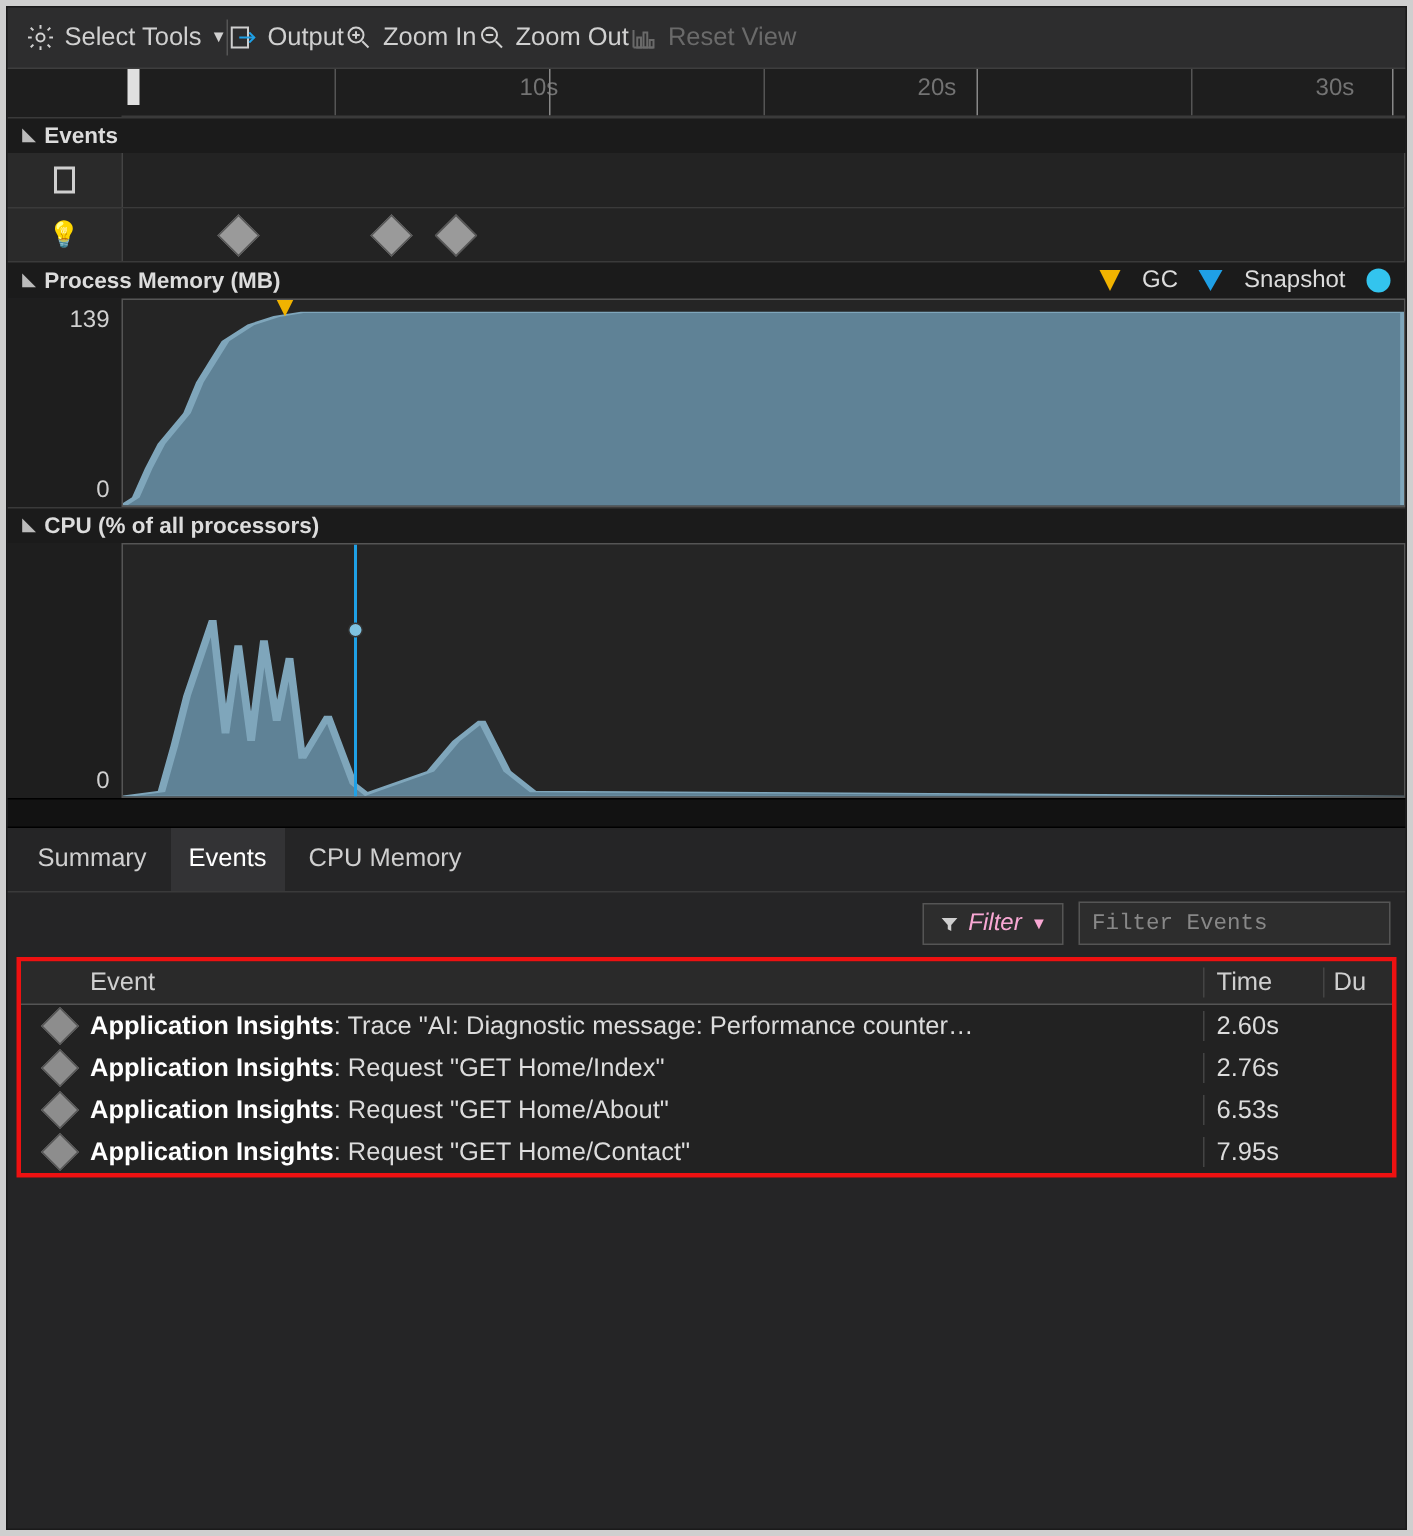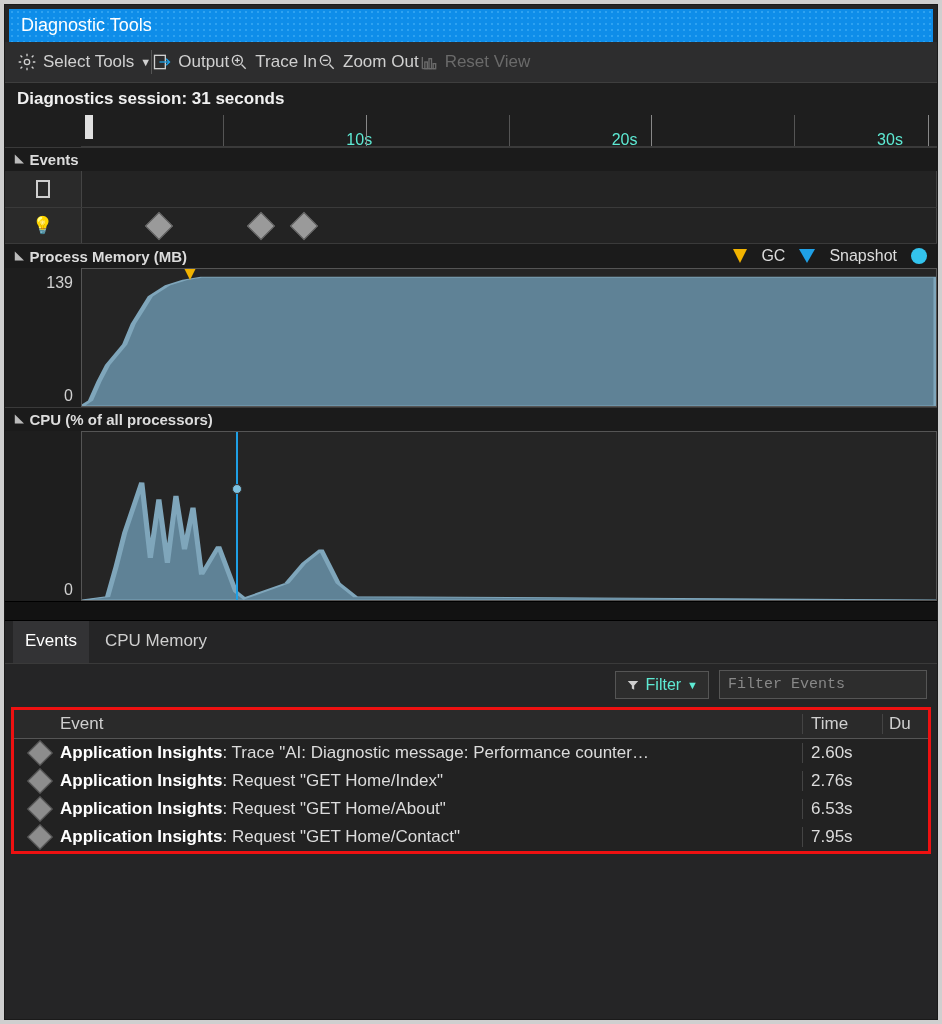--- a/index.html
+++ b/index.html
@@ -77,22 +77,22 @@
   .ruler .tick {
     position: absolute;
     top: 0;
     bottom: 0;
     width: 1px;
     background: #555;
   }
   .ruler .tick.major { background:#888; }
   .ruler .lbl {
     position: absolute;
-    top: 16px;
-    color: #5eead4;
+    top: 4px;
+    color: #737373;
     font-size: 16px;
   }
 
   .section-head {
     display: flex;
     align-items: center;
     justify-content: space-between;
     background: #1b1b1b;
     padding: 3px 10px;
     font-weight: 600;
@@ -184,22 +184,22 @@
     padding:10px 12px; color:#cfcfcf; cursor:pointer; border-bottom:2px solid transparent;
   }
   .tab.active { background:#333335; color:#fff;}
   .filter-bar {
     display:flex; justify-content:flex-end; align-items:center;
     gap:10px; padding:6px 10px; background:#252526;
     border-top:1px solid #3a3a3a;
   }
   .filter-btn {
     display:inline-flex; align-items:center; gap:6px;
-    border:1px solid #555; padding:4px 10px; color:#5eead4; font-size:16px;
-    cursor:pointer; background:#2d2d2d;
+    border:1px solid #555; padding:4px 10px; color:#f9a8d4; font-size:16px;
+    cursor:pointer; background:#2d2d2d;font-style:italic;
   }
   .filter-input {
     flex:0 0 160px; background:#2d2d2d; border:1px solid #555;
     color:#dcdcdc; padding:5px 8px; font-size:15px;font-family:Liberation Mono, monospace;
   }
   .filter-input::placeholder { color:#888; }
 
   .events-table {
     border:3px solid #e11; margin:2px 6px 6px 6px;
     background:#222; font-size:17px;
@@ -222,23 +222,20 @@
   }
   .et-row b { color:#fff; font-weight:700;}
 
   .icon-svg { width:20px; height:20px; fill:none; stroke:#d0d0d0; stroke-width:1.6;}
 </style>
 </head>
 <body>
 
 <div class="window">
 
-  <div class="title-bar">
-    <span>Diagnostic Tools</span>
-  </div>
 
   <div class="toolbar">
     <span class="tb-item">
       <svg class="icon-svg" viewBox="0 0 24 24">
           <circle cx="12" cy="12" r="3.2"></circle>
           <path d="M12 2v3M12 19v3M4.2 4.2l2.1 2.1M17.7 17.7l2.1 2.1M2 12h3M19 12h3M4.2 19.8l2.1-2.1M17.7 6.3l2.1-2.1"></path>
         </svg>
       <span>Select Tools</span>
       <span class="tb-caret">▼</span>
     </span>
@@ -250,44 +247,41 @@
           <path d="M17 8l4 4-4 4" stroke="#1fa0e6"></path>
         </svg>
       <span>Output</span>
     </span>
     <span class="tb-item">
       <svg class="icon-svg" viewBox="0 0 24 24">
           <circle cx="10" cy="10" r="6"></circle>
           <path d="M15 15l5 5"></path>
           <path d="M7 10h6M10 7v6"></path>
         </svg>
-      <span>Trace In</span>
+      <span>Zoom In</span>
     </span>
     <span class="tb-item">
       <svg class="icon-svg" viewBox="0 0 24 24">
           <circle cx="10" cy="10" r="6"></circle>
           <path d="M15 15l5 5"></path>
           <path d="M7 10h6"></path>
         </svg>
       <span>Zoom Out</span>
     </span>
     <span class="tb-item disabled">
       <svg class="icon-svg" style="stroke:#6a6a6a" viewBox="0 0 24 24">
           <path d="M4 20V6M4 20h16"></path>
           <rect x="7" y="12" width="3" height="8"></rect>
           <rect x="12" y="8" width="3" height="12"></rect>
           <rect x="17" y="14" width="3" height="6"></rect>
         </svg>
       <span>Reset View</span>
     </span>
   </div>
 
-  <div class="session-bar">
-    <span>Diagnostics session: 31 seconds</span>
-  </div>
 
   <div style="display:flex;background:#1e1e1e;">
     <div style="width:76px"></div>
     <div class="ruler" style="margin-left:0;flex:1">
       <span class="stick"></span>
       <span class="lbl" style="left:31%">10s</span>
       <span class="lbl" style="left:62%">20s</span>
       <span class="lbl" style="left:93%">30s</span>
       <span class="tick major" style="left:33.3%"></span>
       <span class="tick" style="left:16.6%"></span>
@@ -367,20 +361,21 @@
         </svg>
         <span class="cursor-line"></span>
         <span class="cursor-dot"></span>
       </div>
     </div>
   </div>
 
   <div class="panel-divider"></div>
 
   <div class="tabs">
+    <div class="tab"><span>Summary</span></div>
     <div class="tab active"><span>Events</span></div>
     <div class="tab"><span>CPU Memory</span></div>
   </div>
 
   <div class="filter-bar">
     <span class="filter-btn">
       <svg class="icon-svg" style="width:14px;height:14px" viewBox="0 0 24 24">
           <path d="M3 5h18L14 13v7l-4-2v-5L3 5Z" fill="#cfcfcf" stroke="none"></path>
         </svg>
       <span>Filter</span>

